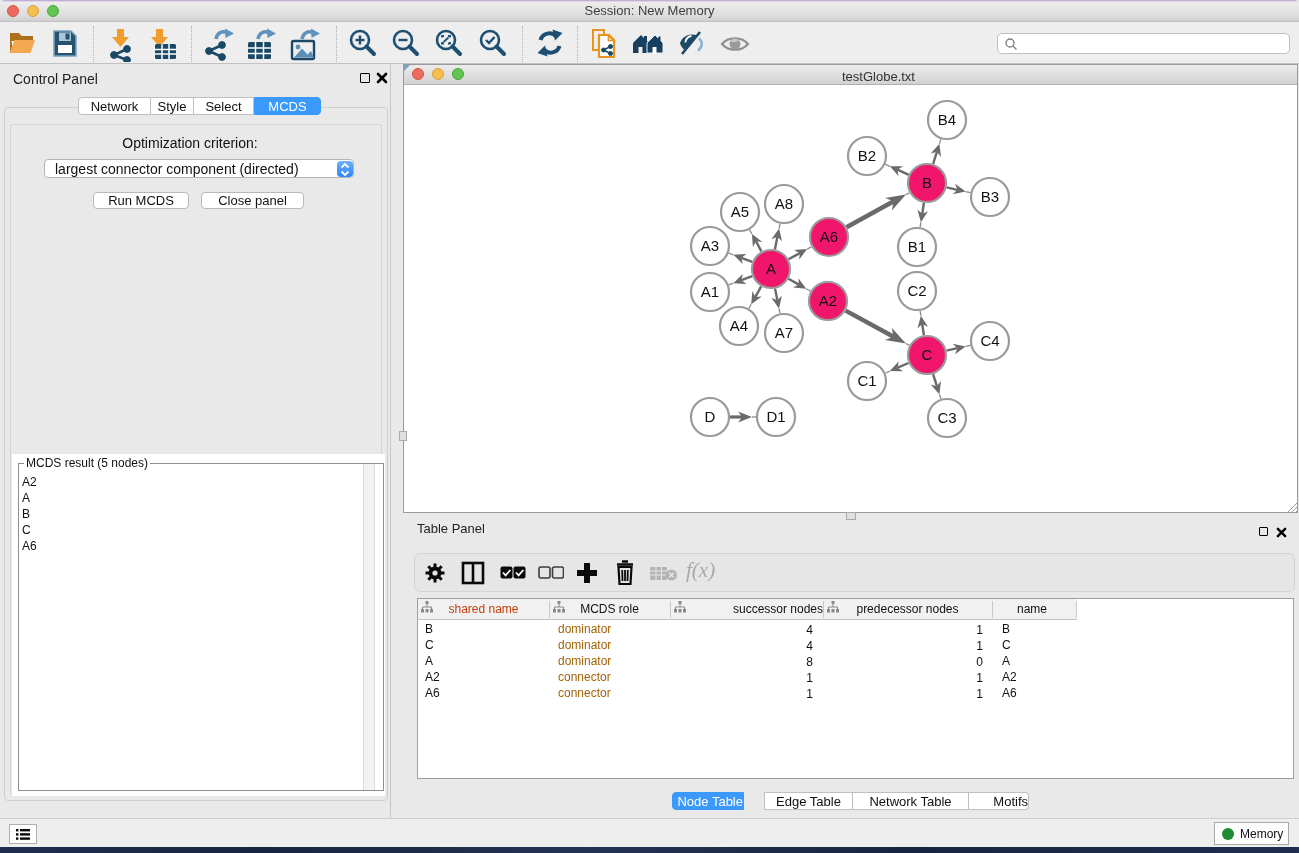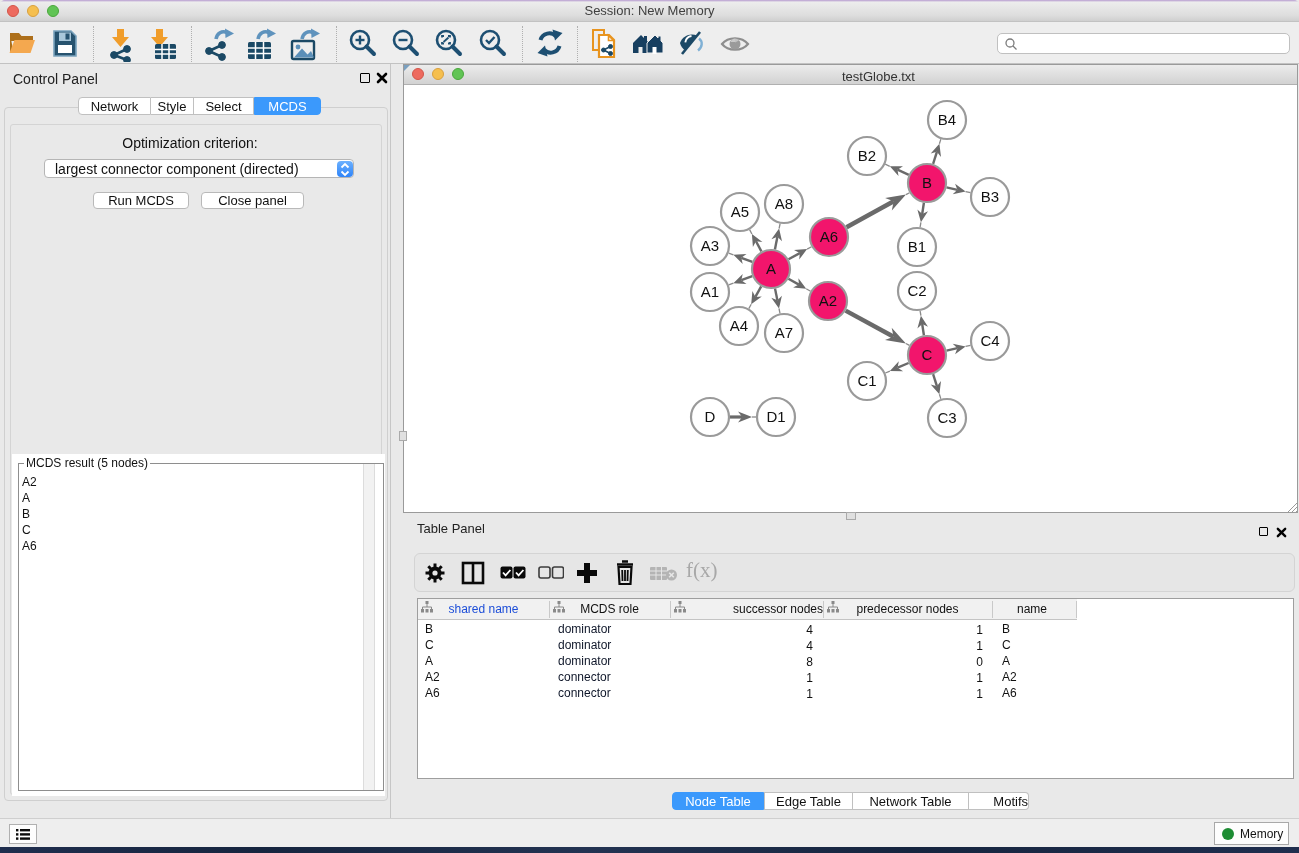--- a/index.html
+++ b/index.html
@@ -362,30 +362,30 @@
  <g stroke="#e6e6e6" stroke-width="1">
   <line x1="0" y1="5" x2="17" y2="5"></line>
       <line x1="0" y1="9" x2="17" y2="9"></line>
   <line x1="6" y1="1" x2="6" y2="14"></line>
       <line x1="11.5" y1="1" x2="11.5" y2="14"></line>
  </g>
  <circle cx="21.5" cy="9" r="5.5" fill="#b4b4b4"></circle>
  <path d="M19.2 6.7 l4.6 4.6 M23.8 6.7 l-4.6 4.6" stroke="#e6e6e6" stroke-width="1.6"></path>
 </svg>
 
-<div class="abs" style="left:686px;top:558px;font-family:'Liberation Serif',serif;font-size:21px;color:#a8a8a8">f(x)</div>
+<div class="abs" style="left:686px;top:558px;font-family:'Liberation Serif',serif;font-style:italic;font-size:21px;color:#a8a8a8">f(x)</div>
 
 <div class="abs" style="left:417px;top:598px;width:877px;height:181px;background:#fff;border:1px solid #9e9e9e"></div>
 <div class="abs" style="left:418px;top:599px;width:659px;height:21px;background:#f1f1f1;border-bottom:1px solid #c4c4c4"></div>
 <div class="abs" style="left:549px;top:601px;width:1px;height:17px;background:#c9c9c9"></div>
 <div class="abs" style="left:670px;top:601px;width:1px;height:17px;background:#c9c9c9"></div>
 <div class="abs" style="left:823px;top:601px;width:1px;height:17px;background:#c9c9c9"></div>
 <div class="abs" style="left:992px;top:601px;width:1px;height:17px;background:#c9c9c9"></div>
 <div class="abs" style="left:1076px;top:601px;width:1px;height:17px;background:#c9c9c9"></div>
-<div class="abs" style="left:418px;top:602px;width:131px;text-align:center;font-size:12px;color:#1d4ed8">shared name</div>
+<div class="abs" style="left:418px;top:602px;width:131px;text-align:center;font-size:12px;color:#c2410c">shared name</div>
 <div class="abs" style="left:549px;top:602px;width:121px;text-align:center;font-size:12px;color:#111">MCDS role</div>
 <div class="abs" style="left:670px;top:602px;width:153px;text-align:right;font-size:12px;color:#111">successor nodes</div>
 <div class="abs" style="left:823px;top:602px;width:169px;text-align:center;font-size:12px;color:#111">predecessor nodes</div>
 <div class="abs" style="left:992px;top:602px;width:80px;text-align:center;font-size:12px;color:#111">name</div>
 <svg class="abs" style="left:421px;top:601px" width="12" height="12" viewBox="0 0 12 12">
  <g fill="#8a8a8a">
       <rect x="4.5" y="0" width="3" height="3"></rect>
       <rect x="0" y="8" width="3" height="3.5"></rect>
       <rect x="4.5" y="8" width="3" height="3.5"></rect>
       <rect x="9" y="8" width="3" height="3.5"></rect>
@@ -414,26 +414,26 @@
  <g fill="#8a8a8a">
       <rect x="4.5" y="0" width="3" height="3"></rect>
       <rect x="0" y="8" width="3" height="3.5"></rect>
       <rect x="4.5" y="8" width="3" height="3.5"></rect>
       <rect x="9" y="8" width="3" height="3.5"></rect>
     </g>
  <path d="M6 3 v3 M1.5 8 V6 h9 v2" fill="none" stroke="#8a8a8a" stroke-width="1"></path>
 </svg>
 
 <div class="abs" style="left:425px;top:621px;font-size:12px;color:#111;line-height:16px">B<br>C<br>A<br>A2<br>A6</div>
-<div class="abs" style="left:558px;top:621px;font-size:12px;color:#0f172a;line-height:16px">dominator<br>dominator<br>dominator<br>connector<br>connector</div>
+<div class="abs" style="left:558px;top:621px;font-size:12px;color:#a16207;line-height:16px">dominator<br>dominator<br>dominator<br>connector<br>connector</div>
 <div class="abs" style="left:713px;top:622px;width:100px;text-align:right;font-size:12px;color:#111;line-height:16px">4<br>4<br>8<br>1<br>1</div>
 <div class="abs" style="left:883px;top:622px;width:100px;text-align:right;font-size:12px;color:#111;line-height:16px">1<br>1<br>0<br>1<br>1</div>
 <div class="abs" style="left:1002px;top:621px;font-size:12px;color:#111;line-height:16px">B<br>C<br>A<br>A2<br>A6</div>
 
-<div class="abs" style="left:672px;top:792px;width:92px;height:18px;background:#3b99fc;border:1px solid #3b99fc;border-radius:4px 0 0 4px;font-size:13px;color:#fff;text-align:center;line-height:17px">Node Table</div>
+<div class="abs" style="left:672px;top:792px;width:72px;height:18px;background:#3b99fc;border:1px solid #3b99fc;border-radius:4px 0 0 4px;font-size:13px;color:#fff;text-align:right;line-height:17px">Node Table</div>
 <div class="abs" style="left:764px;top:792px;width:89px;height:18px;background:#fff;border:1px solid #c0c0c0;font-size:13px;color:#111;text-align:center;line-height:17px">Edge Table</div>
 <div class="abs" style="left:853px;top:792px;width:116px;height:18px;background:#fff;border:1px solid #c0c0c0;border-left:none;font-size:13px;color:#111;text-align:center;line-height:17px">Network Table</div>
 <div class="abs" style="left:969px;top:792px;width:60px;height:18px;background:#fff;border:1px solid #c0c0c0;border-left:none;border-radius:0 4px 4px 0;font-size:13px;color:#111;text-align:right;line-height:17px">Motifs</div>
 
 <div class="abs" style="left:0;top:818px;width:1299px;height:29px;background:#eeeeee;border-top:1px solid #cfcfcf"></div>
 <div class="abs" style="left:9px;top:824px;width:28px;height:20px;background:#fdfdfd;border:1px solid #b0b0b0"></div>
 <svg class="abs" style="left:16px;top:829px" width="14" height="11" viewBox="0 0 14 11">
  <g fill="#0a0a0a">
   <rect x="0" y="0" width="2.4" height="2.4"></rect>
       <rect x="0" y="4.2" width="2.4" height="2.4"></rect>

